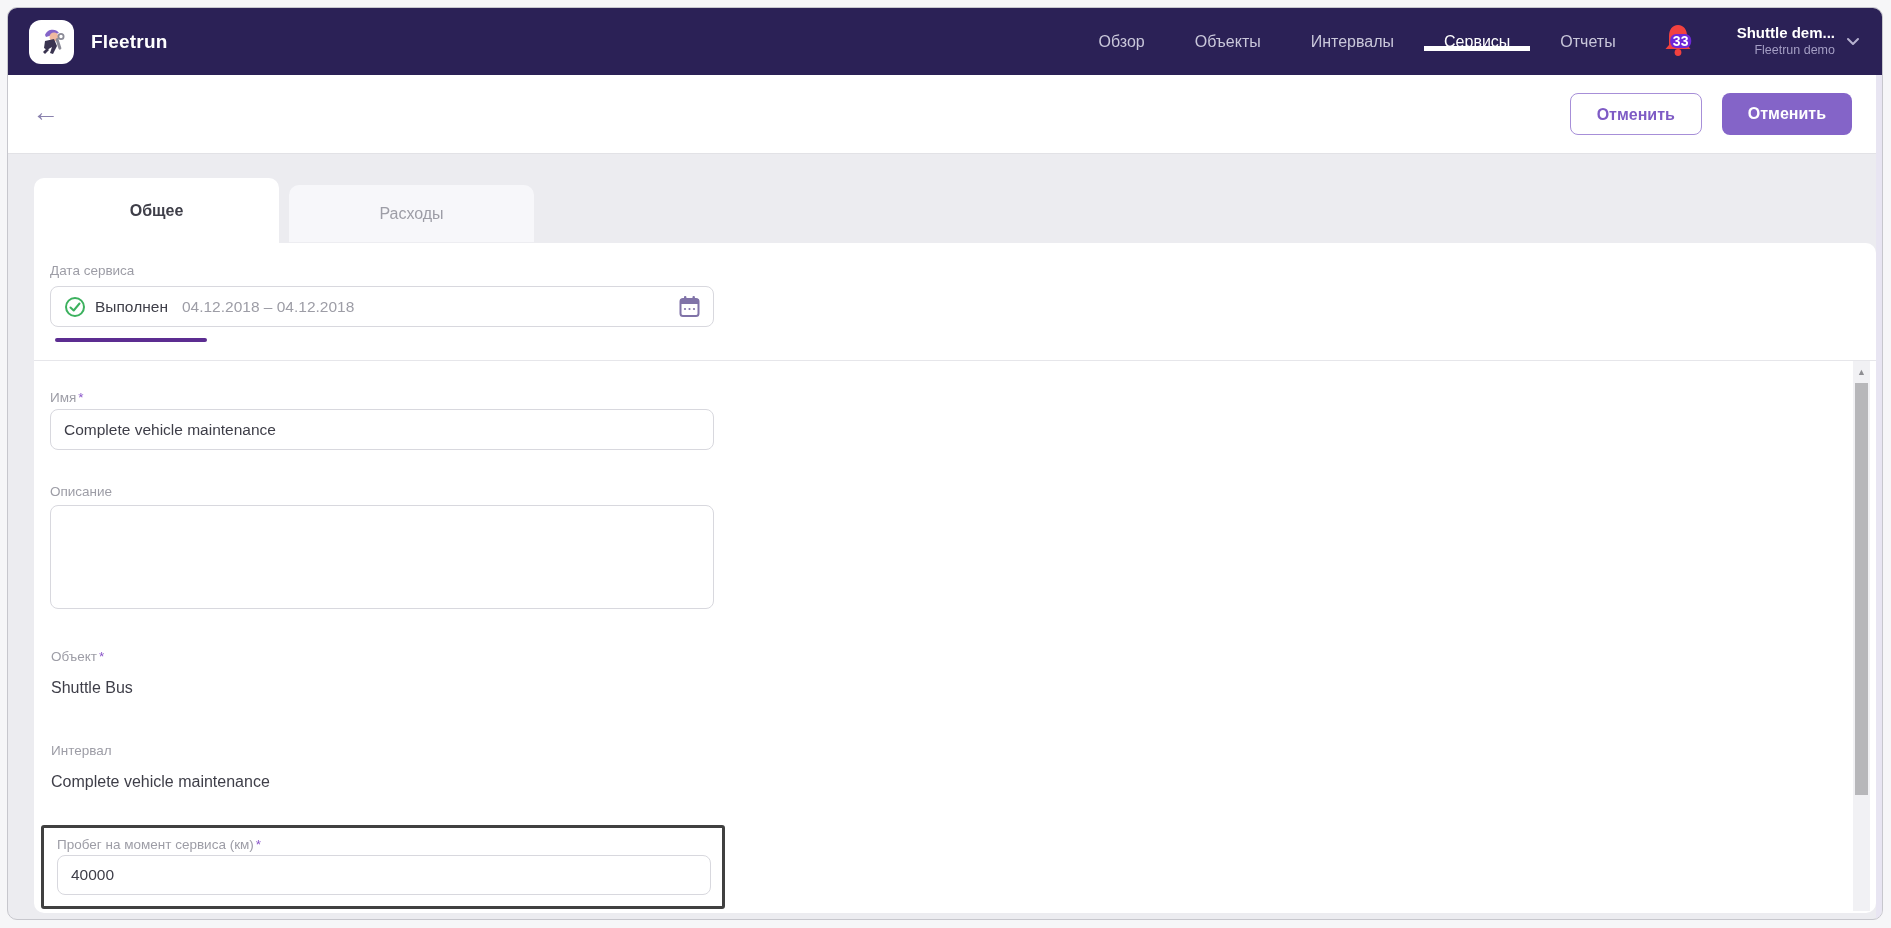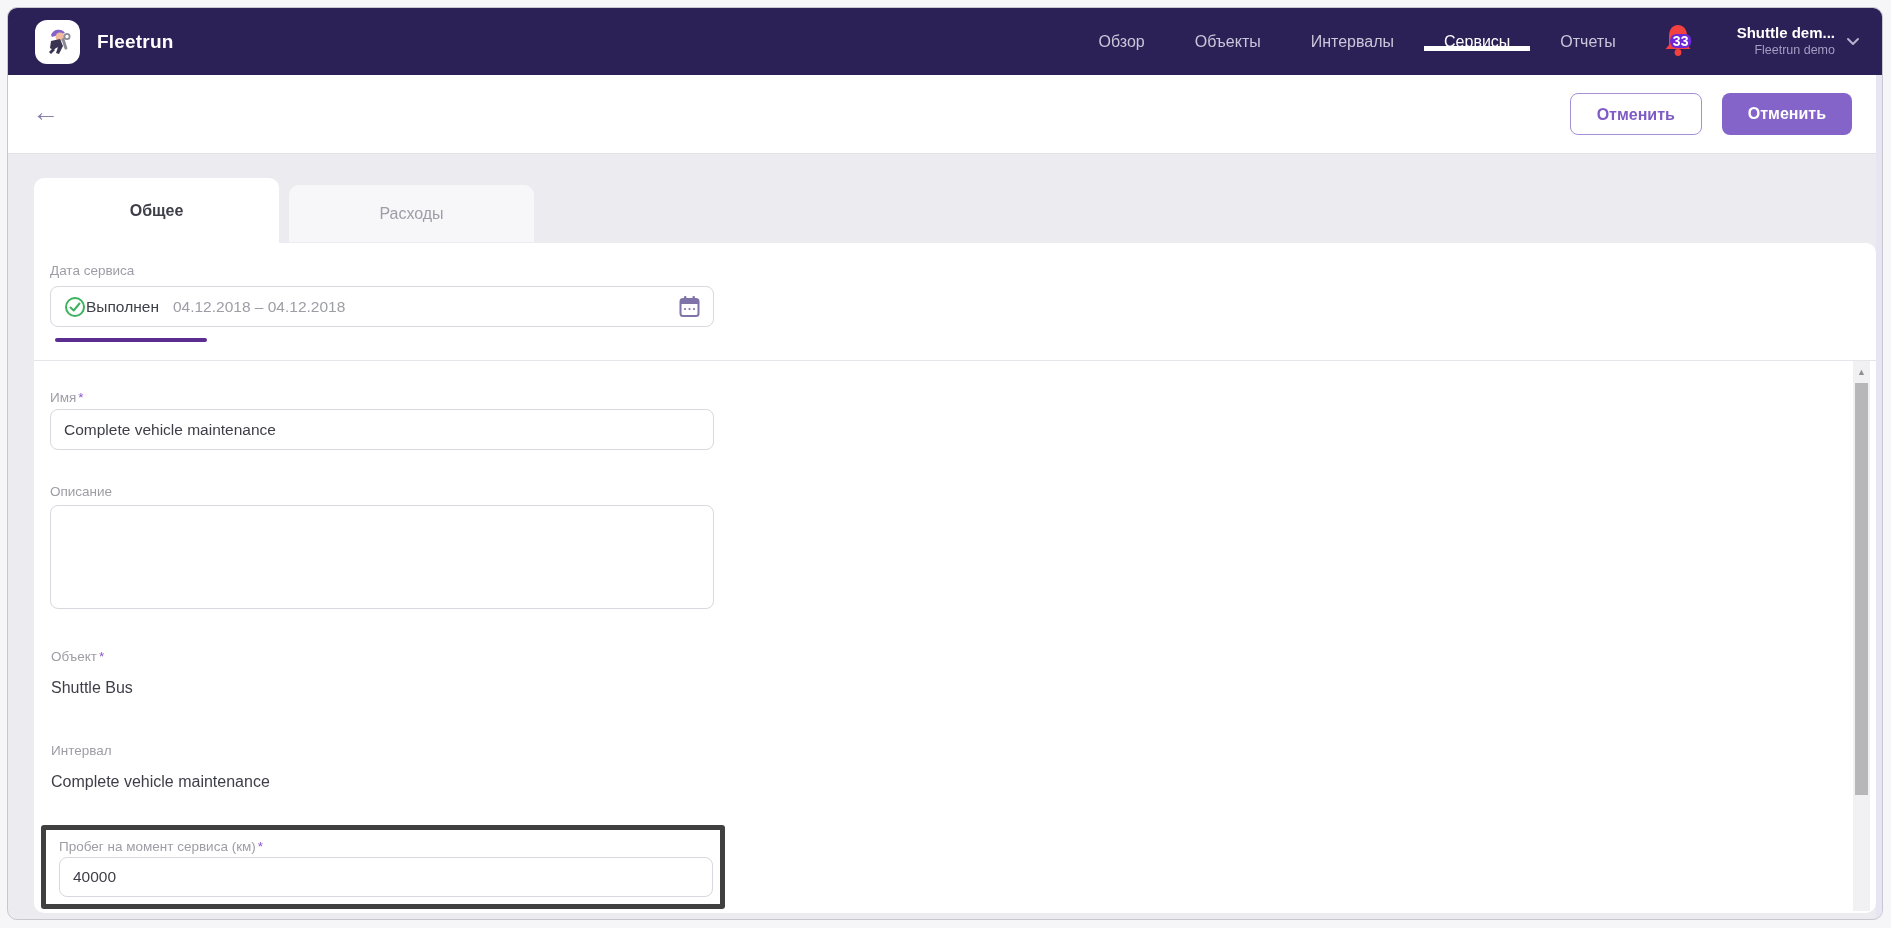--- a/index.html
+++ b/index.html
@@ -15,21 +15,21 @@
     border: 1px solid #c7c7cd;
     border-radius: 10px;
     background: #ececf0;
     overflow: hidden;
   }
   
   .navbar {
     position: absolute; left:0; top:0; right:0; height: 67px;
     background: #2b2156;
     display: flex; align-items: center;
-    padding: 0 20px 0 27px;
+    padding: 0 20px 0 21px;
   }
   .logo {
     width: 45px; height: 44px; background: #fff; border-radius: 12px;
     display: flex; align-items: center; justify-content: center;
     flex: none;
   }
   .brand { color:#fff; font-size: 19px; font-weight: bold; margin-left: 17px; letter-spacing: .2px; }
   .nav-items { display:flex; align-items: center; height: 100%; margin-left: auto; }
   .nav-item {
     display:flex; align-items:center; padding: 0 25px;
@@ -82,42 +82,42 @@
     position:absolute; left:26px; top:235px; width:1842px; height:670px;
     background:#fff; border-radius: 0 10px 10px 10px;
   }
   .field-label { position:absolute; font-size:13.5px; color:#9d9da6; }
   .req { color:#8a56c9; margin-left:2px; font-size: 13.5px; }
   .date-field {
     position:absolute; left:16px; top:43px; width:664px; height:41px;
     border:1px solid #d8d8de; border-radius:8px; background:#fff;
     display:flex; align-items:center; padding:0 13px; cursor:pointer;
   }
-  .date-status { font-size:15.5px; color:#3e3e48; }
+  .date-status { margin-left:9px; font-size:15.5px; color:#3e3e48; }
   .date-range { margin-left:14px; font-size:15.5px; color:#9d9da6; }
   .calendar-wrap { margin-left:auto; display:flex; align-items:center; }
   .date-underline { position:absolute; left:21px; top:95px; width:152px; height:4px; background:#5c2d91; border-radius:2px; }
   .panel-sep { position:absolute; left:0; right:0; top:117px; border-top:1px solid #e6e6ea; }
 
   .scroll-area { position:absolute; left:0; top:118px; right:0; bottom:0; overflow:hidden; }
   .text-input {
     position:absolute; left:16px; width:664px; height:41px;
     border:1px solid #d8d8de; border-radius:8px; background:#fff;
     font-size:15.5px; color:#3e3e48; padding:0 13px; font-family:inherit;
   }
   .textarea {
     position:absolute; left:16px; width:664px; height:104px;
     border:1px solid #d8d8de; border-radius:8px; background:#fff;
     font-size:15.5px; color:#3e3e48; padding:9px 13px; font-family:inherit; resize:none;
   }
   .static-value { position:absolute; left:17px; font-size:16px; color:#3e3e48; }
 
   .mileage-box {
     position:absolute; left:7px; top:464px; width:684px; height:84px;
-    border:5px solid #404040; border-radius:3px; background:#fff;
+    border:3px solid #404040; border-radius:3px; background:#fff;
   }
   .mileage-box .field-label { left:13px; top:9px; }
   .mileage-box .text-input { left:13px; top:27px; width:654px; height:40px; }
 
   
   .scrollbar {
     position:absolute; right:6px; top:118px; bottom:2px; width:17px;
     background:#f1f1f4;
   }
   .scroll-up {

